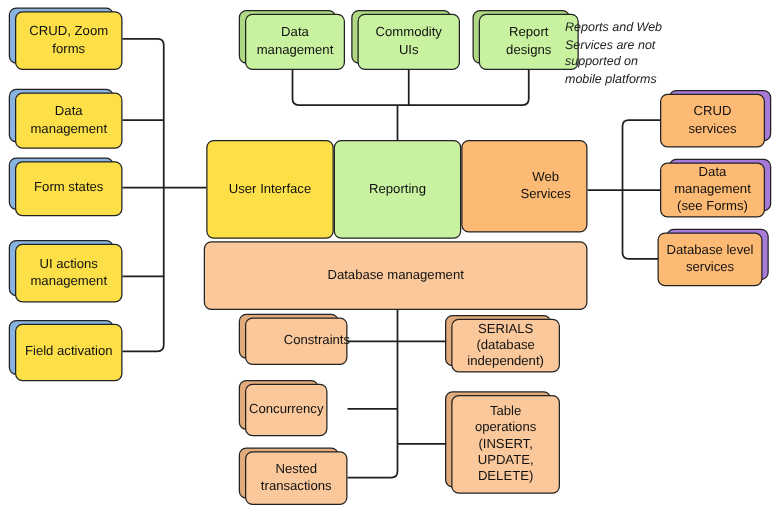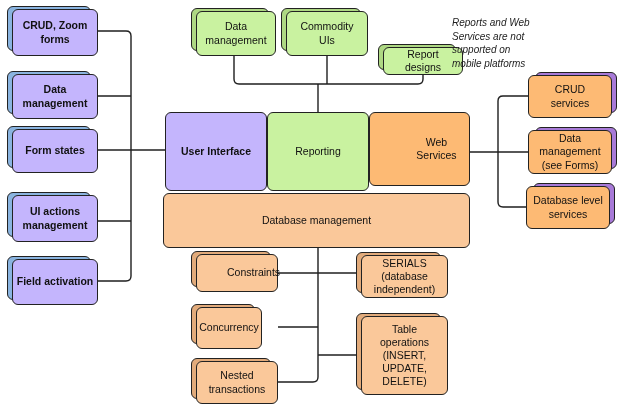--- a/index.html
+++ b/index.html
@@ -39,21 +39,21 @@
     z-index: -1;
     width: 100%;
     height: 100%;
     border: 1.6px solid #222222;
     border-radius: 6px;
     box-sizing: border-box;
   }
   .stack-left::before  { left: -6px; top: -4px; }
   .stack-right::before { left: 6px;  top: -4px; }
 
-  .blue   { background: #c4b5fd; font-weight: bold; }
+  .blue   { background: #fde047; }
   .green  { background: #c9f2a0; }
   .purple { background: #fdba74; }
   .orange { background: #fac89a; }
   .blue.stack-left::before    { background: #8ab4e0; }
   .green.stack-left::before   { background: #aed883; }
   .purple.stack-right::before { background: #a87ad8; }
   .orange.stack-left::before  { background: #e2ab7b; }
 
   .note {
     position: absolute;
@@ -112,21 +112,21 @@
   </div>
 
   <div class="node green stack-left" style="left:196px; top:11px; width:80px; height:45px;">
     <span>Data
 management</span>
   </div>
   <div class="node green stack-left" style="left:286px; top:11px; width:82px; height:45px;">
     <span>Commodity
 UIs</span>
   </div>
-  <div class="node green stack-left" style="left:383px; top:11px; width:80px; height:28px;margin-top:36px;">
+  <div class="node green stack-left" style="left:383px; top:11px; width:80px; height:45px;">
     <span>Report
 designs</span>
   </div>
 
   <div class="note">Reports and Web
 Services are not
 supported on
 mobile platforms</div>
 
   <div class="node blue" style="left:165px; top:112px; width:102px; height:79px;">

